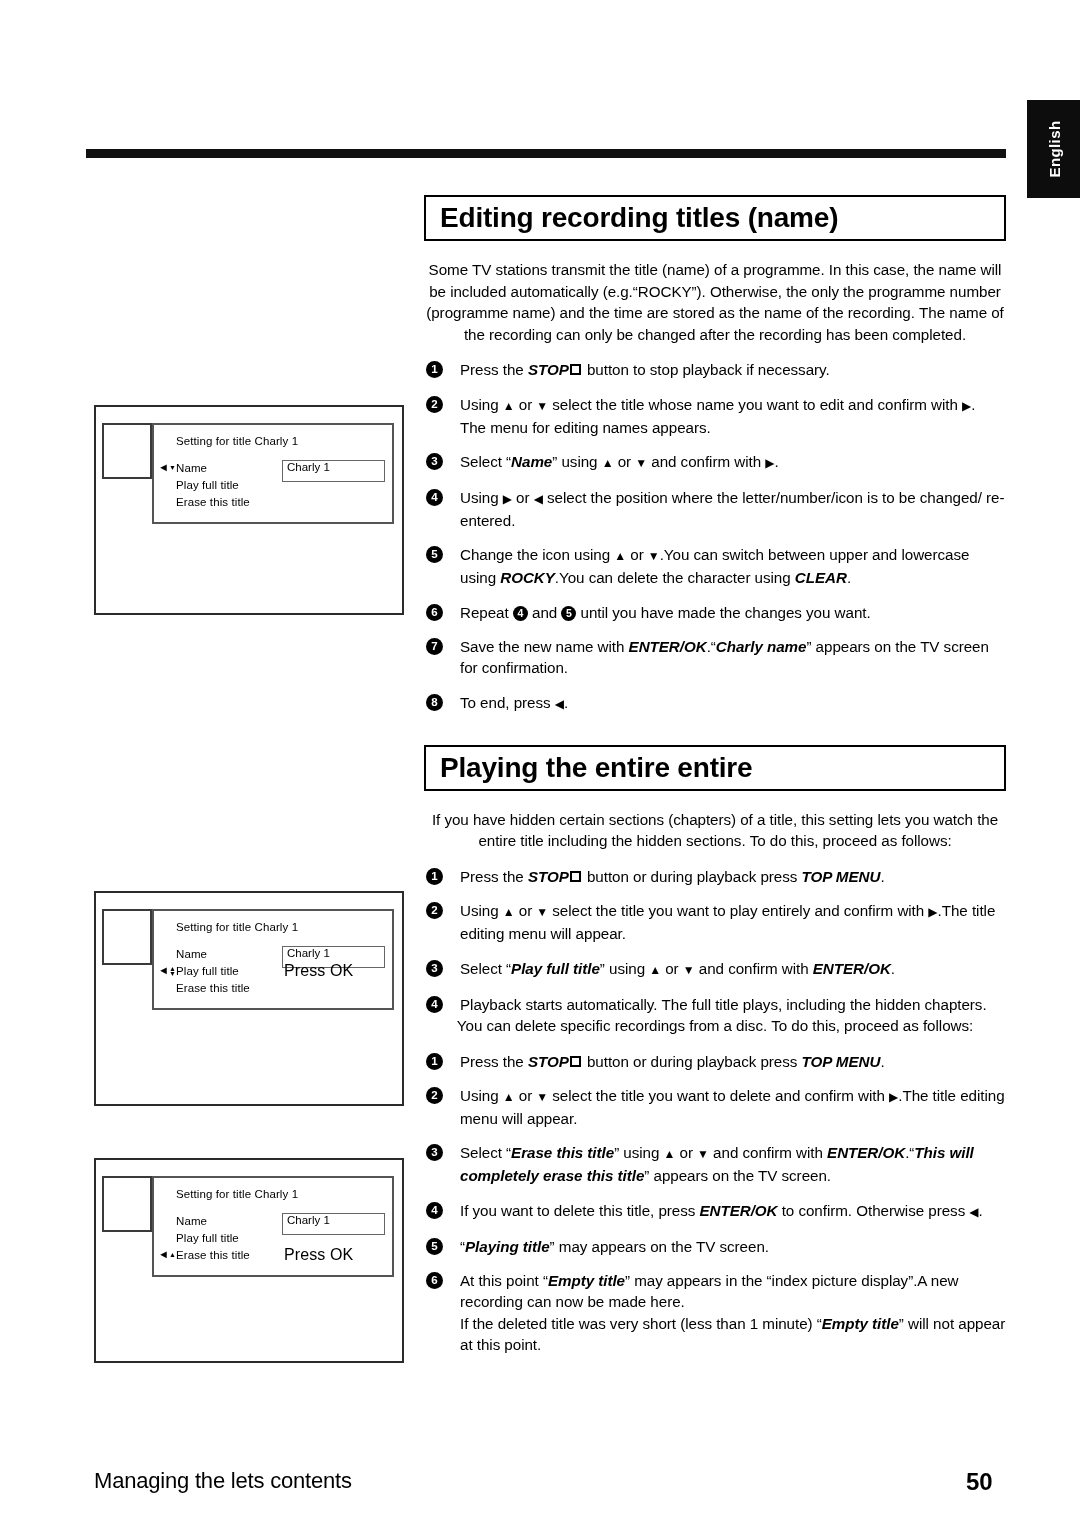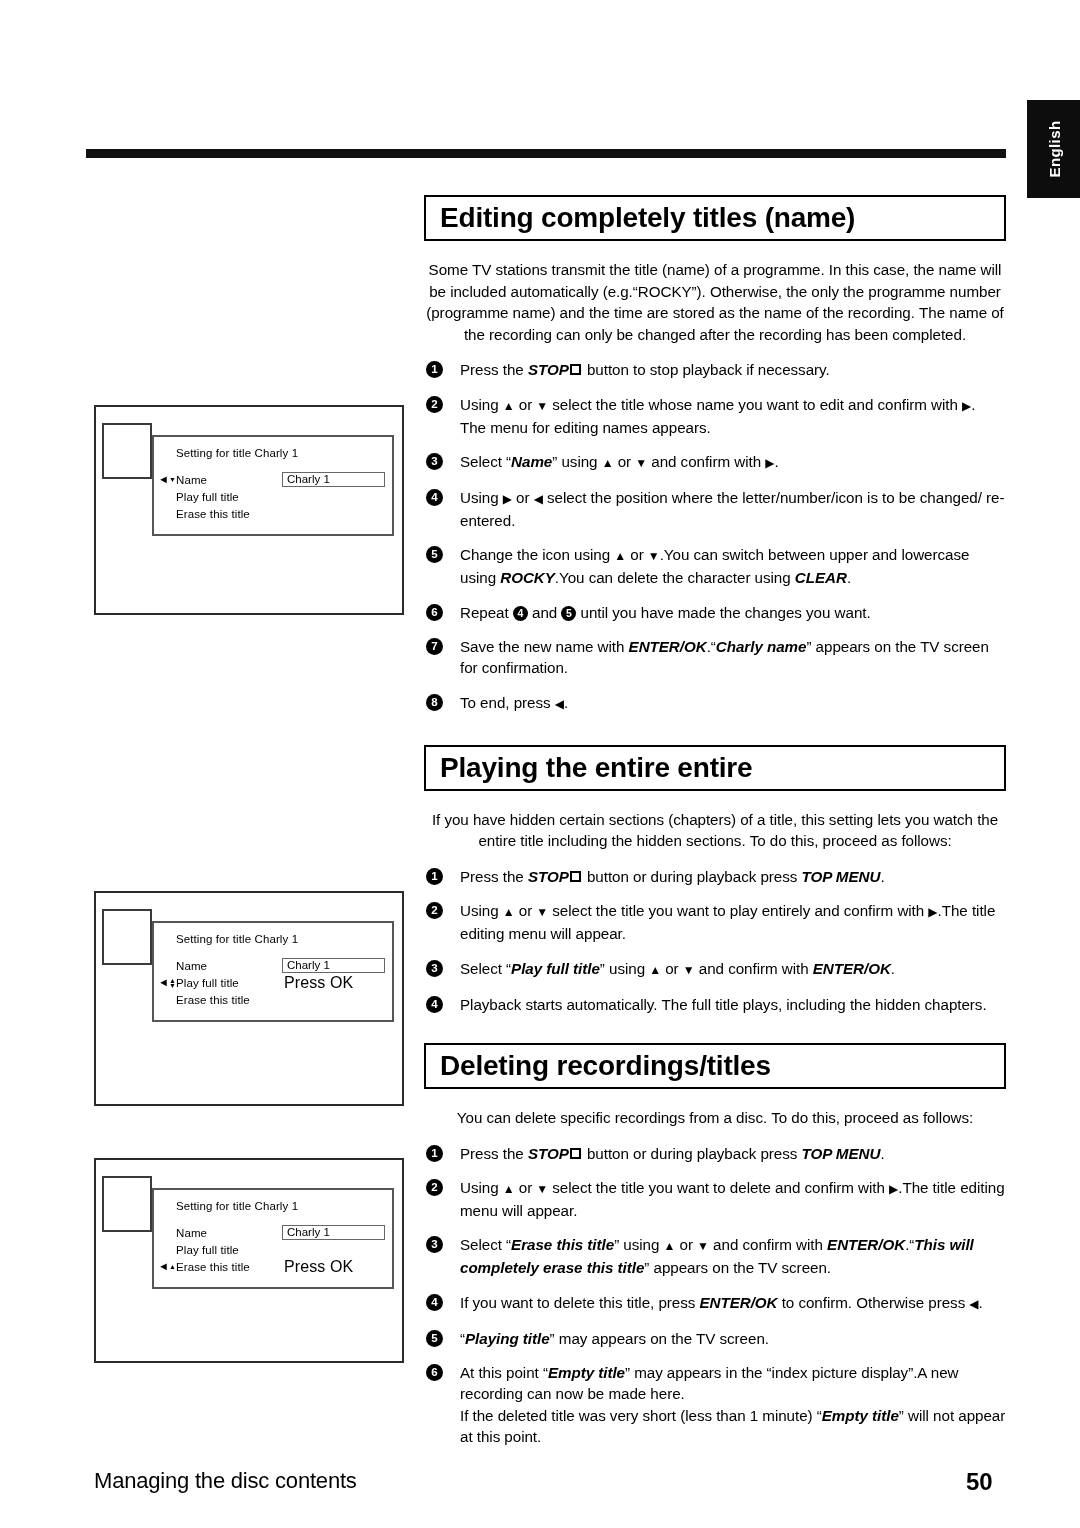--- a/index.html
+++ b/index.html
@@ -152,21 +152,21 @@
     top: 16px;
     width: 50px;
     height: 56px;
     border: 2px solid #3a3a3a;
     box-sizing: border-box;
     background: #ffffff;
   }
   .menu-panel {
     position: absolute;
     left: 56px;
-    top: 28px;
+    top: 16px;
     right: 8px;
     border: 2px solid #555555;
     box-sizing: border-box;
     background: #ffffff;
     padding: 10px 0 12px 0;
   }
   .menu-title {
     font-size: 11.5px;
     margin: 0 0 12px 22px;
     letter-spacing: 0.1px;
@@ -183,21 +183,21 @@
     left: 22px;
     font-size: 11.5px;
     letter-spacing: 0.1px;
     white-space: nowrap;
   }
   .menu-value-box {
     position: absolute;
     left: 128px;
     top: 1px;
     width: 103px;
-    height: 15px;
+    height: 22px;
     border: 1px solid #666666;
     box-sizing: border-box;
     font-size: 11.5px;
     line-height: 13px;
     padding-left: 4px;
     white-space: nowrap;
   }
   .menu-value-plain {
     position: absolute;
     left: 130px;
@@ -325,21 +325,21 @@
         <span class="menu-label">Erase this title</span>
         <span class="menu-value-plain">Press OK</span>
       </div>
     </div>
   </div>
 </div>
 
 <div class="right-col">
 
   <div class="section-heading">
-    <span>Editing completely titles (name)</span>
+    <span>Editing recording titles (name)</span>
   </div>
   <p class="intro">Some TV stations transmit the title (name) of a programme. In this case, the name will be included automatically (e.g.“ROCKY”). Otherwise, the only the programme number (programme name) and the time are stored as the name of the recording.&nbsp;The name of the recording can only be changed after the recording has been completed.</p>
   <ul class="steps">
     <li class="step">
       <span class="step-num">1</span>
       <span>Press the <b>STOP</b><span class="stop-sq"></span> button to stop playback if necessary.</span>
     </li>
     <li class="step">
       <span class="step-num">2</span>
       <span>Using <span class="tri">▲</span> or <span class="tri">▼</span> select the title whose name you want to edit and confirm with <span class="tri">▶</span>.<br>The menu for editing names appears.</span>
@@ -386,23 +386,20 @@
     <li class="step">
       <span class="step-num">3</span>
       <span>Select “<i class="bi">Play full title</i>” using <span class="tri">▲</span> or <span class="tri">▼</span> and confirm with <b>ENTER/OK</b>.</span>
     </li>
     <li class="step">
       <span class="step-num">4</span>
       <span>Playback starts automatically.&nbsp;The full title plays, including the hidden chapters.</span>
     </li>
   </ul>
 
-  <div class="section-heading" style="margin-top:28px;">
-    <span>Deleting recordings/titles</span>
-  </div>
   <p class="intro">You can delete specific recordings from a disc.&nbsp;To do this, proceed as follows:</p>
   <ul class="steps">
     <li class="step">
       <span class="step-num">1</span>
       <span>Press the <b>STOP</b><span class="stop-sq"></span> button or during playback press <b>TOP MENU</b>.</span>
     </li>
     <li class="step">
       <span class="step-num">2</span>
       <span>Using <span class="tri">▲</span> or <span class="tri">▼</span> select the title you want to delete and confirm with <span class="tri">▶</span>.The title editing menu will appear.</span>
     </li>
@@ -419,14 +416,14 @@
       <span>“<i class="bi">Playing title</i>” may appears on the TV screen.</span>
     </li>
     <li class="step">
       <span class="step-num">6</span>
       <span>At this point “<i class="bi">Empty title</i>” may appears in the “index picture display”.A new recording can now be made here.<br>If the deleted title was very short (less than 1 minute) “<i class="bi">Empty title</i>” will not appear at this point.</span>
     </li>
   </ul>
 
 </div>
 
-<div class="footer-title">Managing the disc contents</div>
+<div class="footer-title">Managing the lets contents</div>
 <div class="footer-page">50</div>
 
 </body></html>

